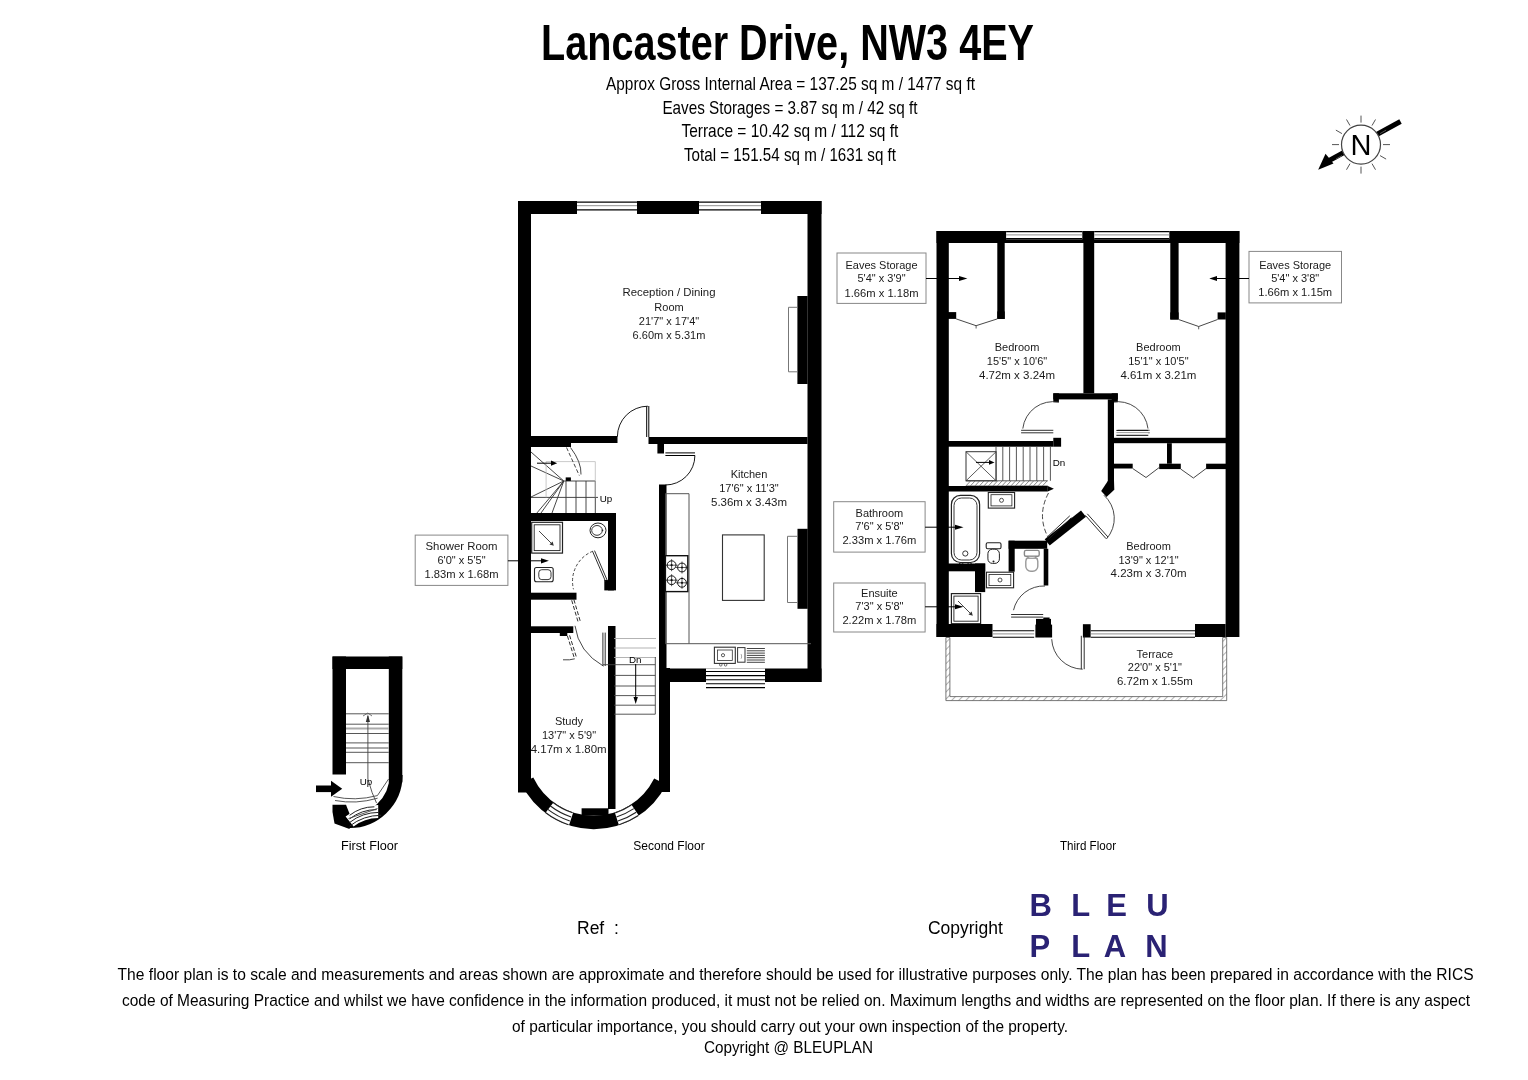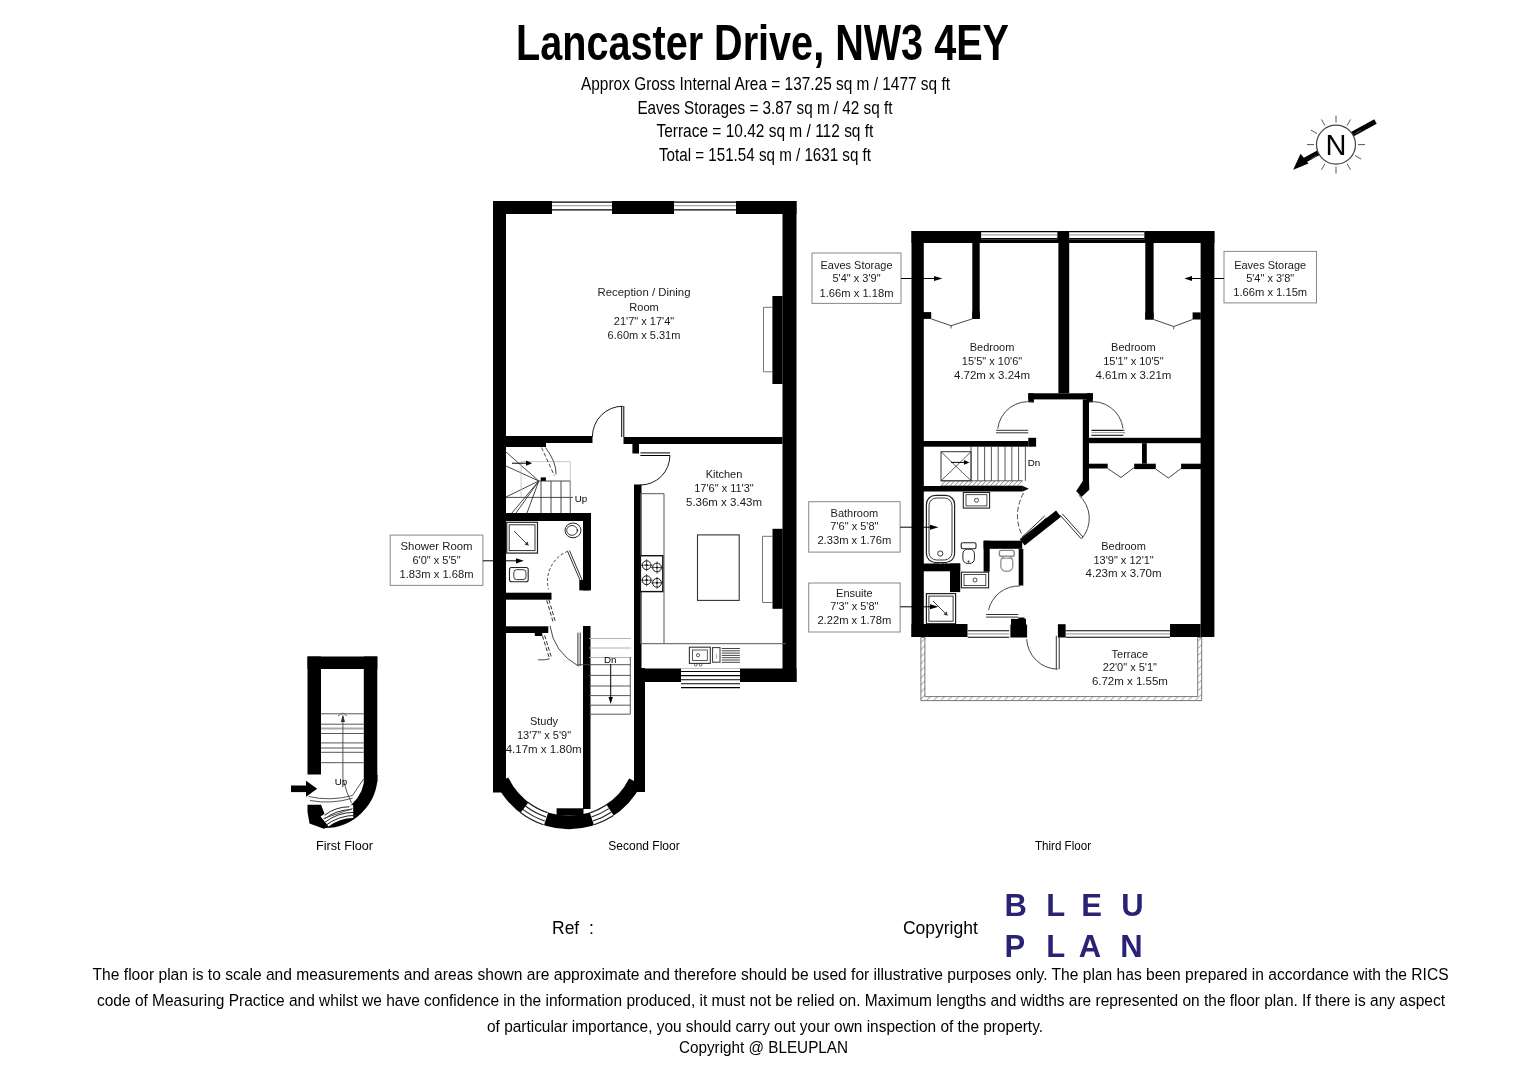--- a/index.html
+++ b/index.html
@@ -1,17 +1,17 @@
 <!DOCTYPE html>
 <html><head>
 <meta charset="utf-8">
 <style>
   html,body { margin:0; padding:0; background:#fff; }
   svg { display:block; font-family:"Liberation Sans", sans-serif; }
-  .wrap { will-change: transform; }
+  .wrap { will-change: transform; padding-left: 25px; }
 </style>
 </head>
 <body>
 <div class="wrap">
 <svg width="1528" height="1080" viewBox="0 0 1528 1080">
 <rect x="0" y="0" width="1528" height="1080" fill="#fff"></rect>
 
 <text x="762.5" y="60" font-size="50" text-anchor="middle" font-weight="bold" fill="#000" textLength="493" lengthAdjust="spacingAndGlyphs">Lancaster Drive, NW3 4EY</text>
 
 <text x="765.5" y="90" font-size="19" text-anchor="middle" font-weight="normal" fill="#000" textLength="369" lengthAdjust="spacingAndGlyphs">Approx Gross Internal Area = 137.25 sq m / 1477 sq ft</text>

